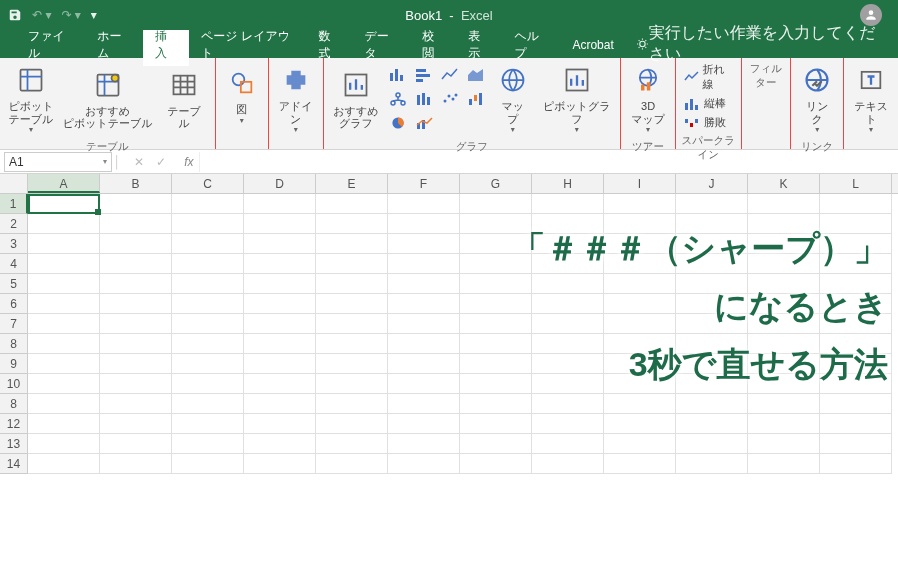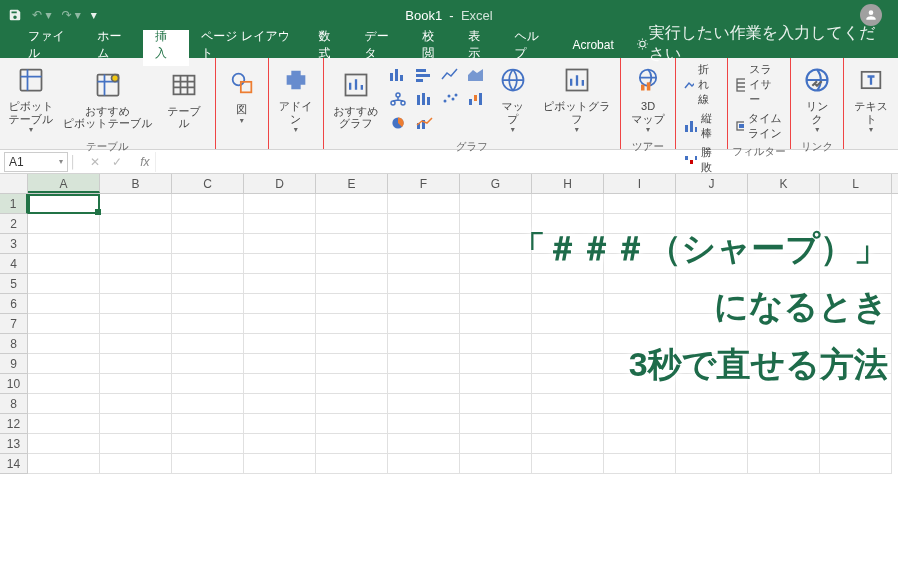--- a/index.html
+++ b/index.html
@@ -20,21 +20,21 @@
 .group-body{flex:1;display:flex;align-items:center;gap:2px}
 .group-label{text-align:center;font-size:10.5px;color:#666;padding:2px 0 3px;position:relative}
 .vbtn{display:flex;flex-direction:column;align-items:center;justify-content:center;padding:4px 6px;cursor:pointer;min-width:44px}
 .vbtn .ic{height:32px;display:flex;align-items:center;justify-content:center}
 .vbtn .lbl{font-size:11px;color:#444;text-align:center;line-height:1.15;margin-top:4px}
 .vbtn .dd{font-size:8px;color:#666}
 .mini-grid{display:grid;grid-template-columns:repeat(4,24px);grid-auto-rows:22px;gap:2px}
 .mini-grid .cell{display:flex;align-items:center;justify-content:center;cursor:pointer}
 .hbtn{display:flex;align-items:center;gap:4px;padding:2px 4px;cursor:pointer;font-size:11px;color:#444}
 .fbar{height:24px;background:#fff;border-bottom:1px solid #d4d4d4;display:flex;align-items:center;font-size:12px}
-.namebox{width:64px;height:20px;border:1px solid #ccc;background:#fff;margin:0 0 0 4px;padding:0 4px;display:flex;align-items:center;color:#333}
+.namebox{width:108px;height:20px;border:1px solid #ccc;background:#fff;margin:0 0 0 4px;padding:0 4px;display:flex;align-items:center;color:#333}
 .namebox .dd{margin-left:auto;font-size:8px;color:#888}
 .fbtns{display:flex;gap:12px;padding:0 12px;color:#bbb}
 .fx{font-style:italic;color:#888;padding:0 6px}
 .finput{flex:1;height:20px;border-left:1px solid #eee}
 .grid{position:relative;background:#fff}
 .colhdr{display:flex;height:20px;background:#f2f2f2;border-bottom:1px solid #ccc}
 .rownum-col{width:28px;border-right:1px solid #ccc;background:#f2f2f2}
 .colhdr .rownum-col{border-right:1px solid #ccc}
 .ch{width:72px;border-right:1px solid #ccc;text-align:center;font-size:12px;color:#555;line-height:20px}
 .ch.sel{background:#d7e4d8;border-bottom:2px solid #217346}
@@ -314,38 +314,20 @@
               <rect x="11" y="3" width="3" height="4"></rect>
             </svg>
             <span>勝敗</span>
           </div>
     </div>
       </div>
     <div class="group-label">スパークライン</div>
   </div>
 
   <div class="group">
-    <div class="group-body">
-        <div style="display:flex;flex-direction:column">
-      <div class="hbtn">
-            <svg width="16" height="14" fill="none" stroke="#666" stroke-width="1.3">
-              <rect x="1" y="1" width="14" height="12"></rect>
-              <path d="M1 5h14M1 9h14"></path>
-            </svg>
-            <span>スライサー</span>
-          </div>
-      <div class="hbtn">
-            <svg width="16" height="14" fill="none" stroke="#666" stroke-width="1.3">
-              <rect x="1" y="3" width="14" height="8"></rect>
-              <rect x="3" y="5" width="6" height="4" fill="#4472c4" stroke="none"></rect>
-            </svg>
-            <span>タイムライン</span>
-          </div>
-    </div>
-      </div>
     <div class="group-label">フィルター</div>
   </div>
 
   <div class="group">
     <div class="group-body">
       <div class="vbtn">
         <div class="ic">
             <svg width="28" height="28" viewBox="0 0 24 24" fill="none" stroke="#4472c4" stroke-width="1.8">
               <circle cx="12" cy="12" r="9"></circle>
               <path d="M3 12h18M12 3a14 14 0 010 18"></path>

